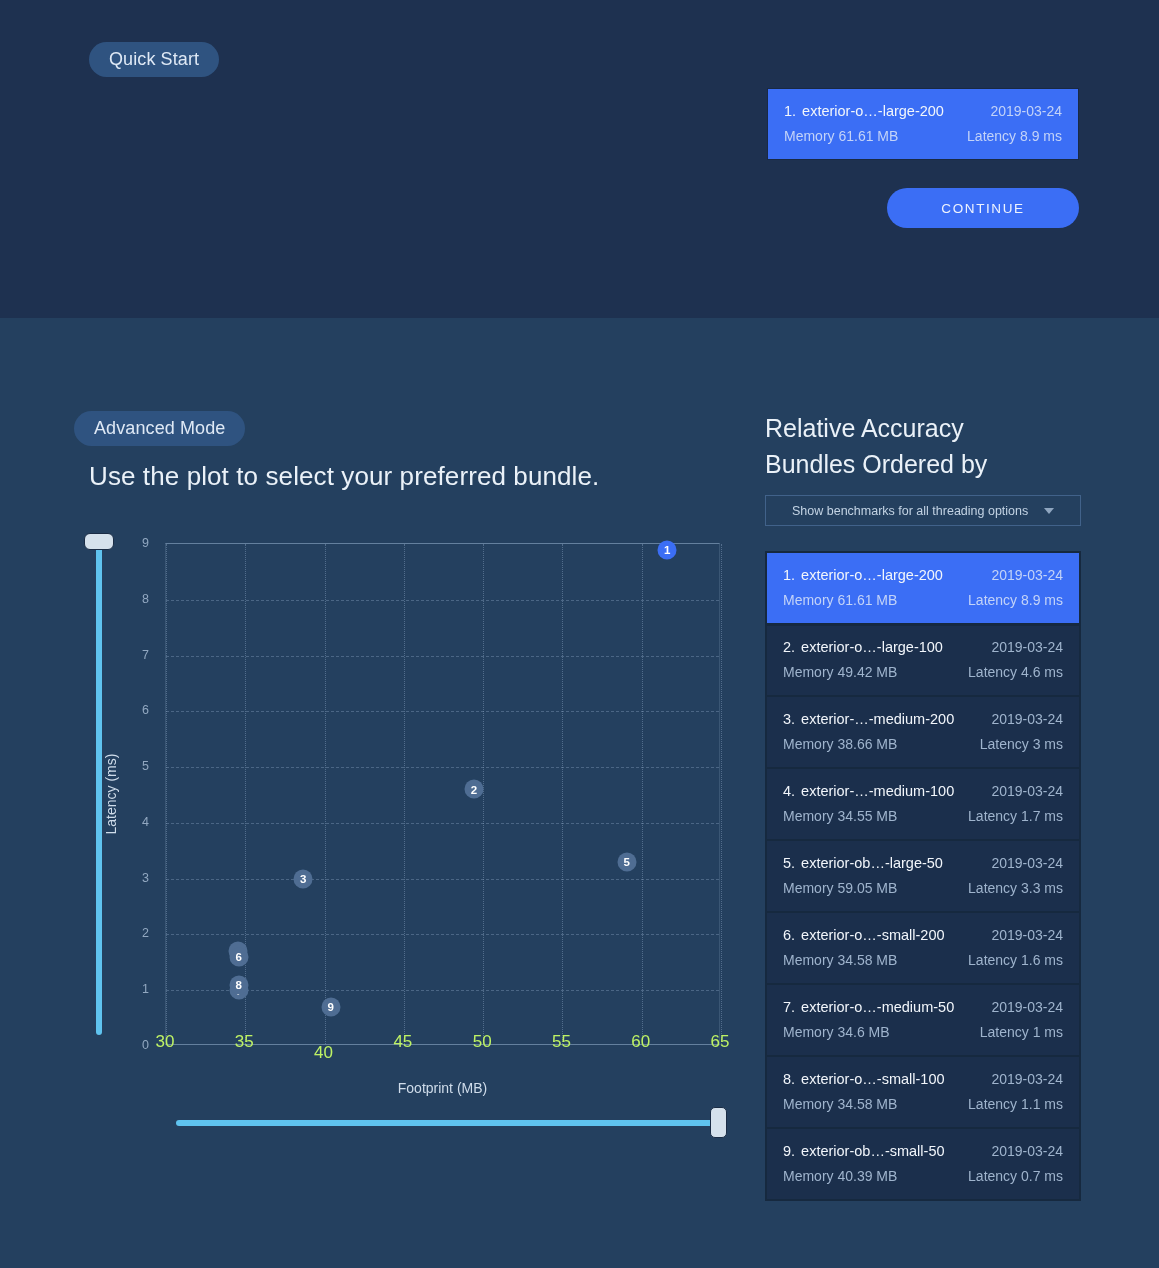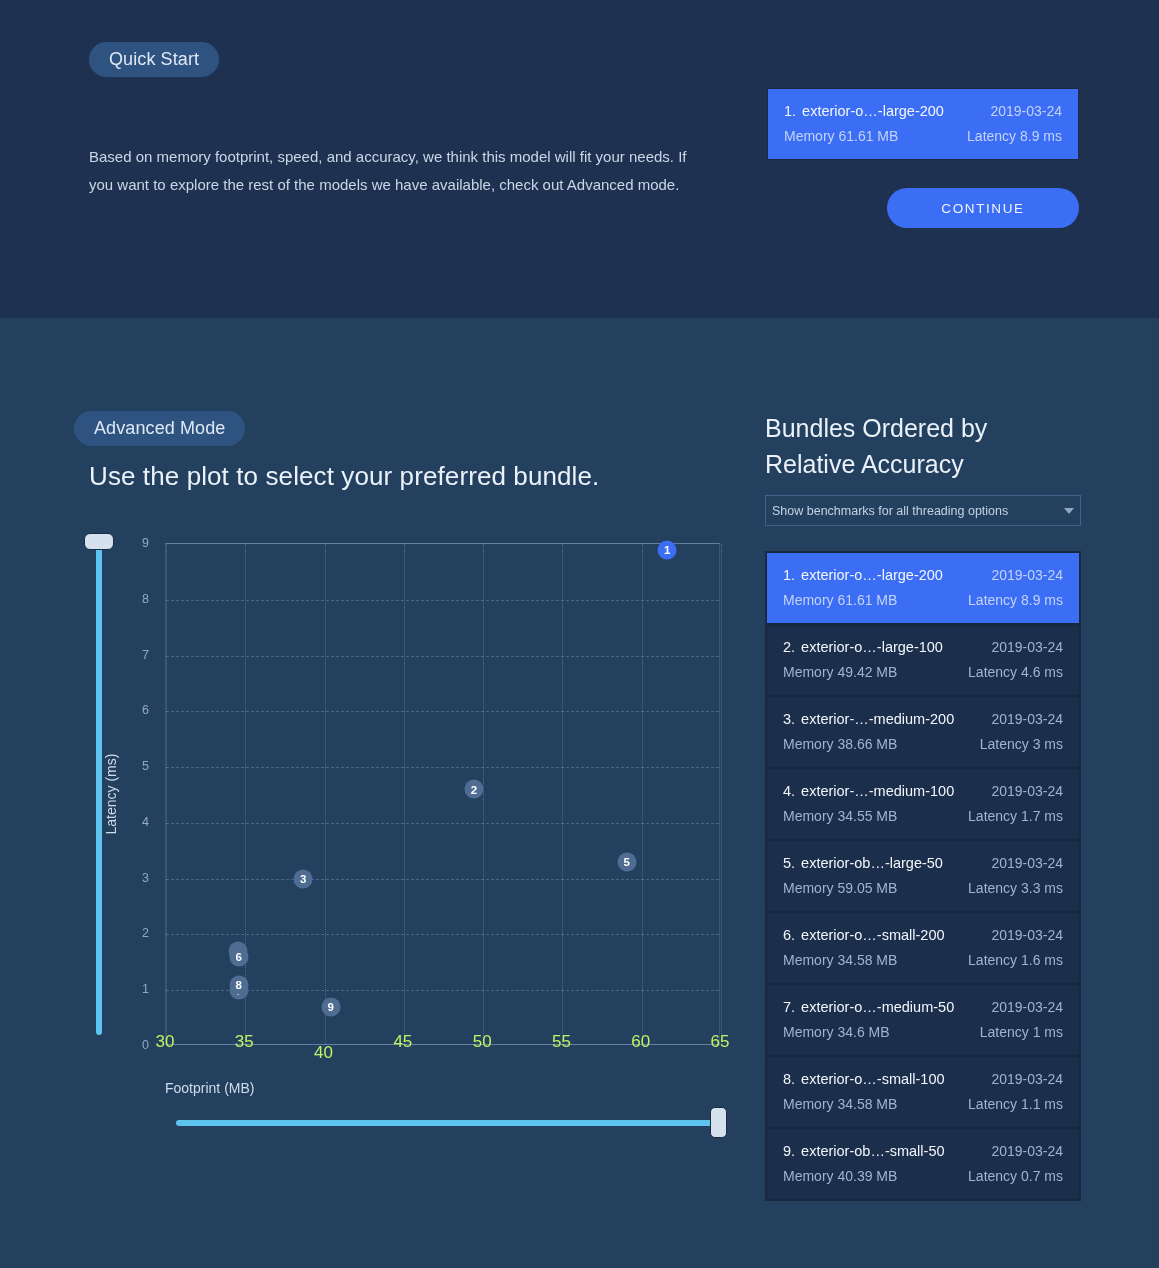--- a/index.html
+++ b/index.html
@@ -190,21 +190,21 @@
     transform: translateX(-50%);
     color: #bef264;
     font-size: 17px;
   }
 
   .axis-label-x {
     position: absolute;
     top: 545px;
     left: 76px;
     width: 555px;
-    text-align: left;
+    text-align: center;
     color: #cfdcea;
     font-size: 14px;
   }
 
   .axis-label-y {
     position: absolute;
     left: 22px;
     top: 259px;
     transform: translate(-50%, -50%) rotate(-90deg);
     color: #cfdcea;
@@ -292,21 +292,21 @@
   .dropdown {
     position: absolute;
     left: 765px;
     top: 495px;
     width: 316px;
     height: 31px;
     background: #24405f;
     border: 1px solid #41628a;
     display: flex;
     align-items: center;
-    padding: 0 6px;
+    padding: 0 26px;
     cursor: pointer;
   }
   .dropdown-label {
     flex: 1;
     color: #c3d3e4;
     font-size: 12.5px;
   }
   .caret {
     width: 0; height: 0;
     border-left: 5px solid transparent;
@@ -334,21 +334,20 @@
 
 <div id="app">
 
   <div class="section-quickstart">
 
     <div class="qs-pill">
       <span class="pill">Quick Start</span>
     </div>
 
 
-    <p class="body-copy qs-body">Based on memory footprint, speed, and accuracy, we think this model will fit your needs. If you want to explore the rest of the models we have available, check out Advanced mode.</p>
 
     <div class="qs-card bundle-card selected">
       <div class="bundle-row">
         <span class="bundle-name">
           <span class="idx">1.</span><span>exterior-o…-large-200</span>
         </span>
         <span class="bundle-date">2019-03-24</span>
       </div>
       <div class="bundle-row">
         <span class="bundle-mem">Memory 61.61 MB</span>
@@ -423,22 +422,22 @@
 
   <div class="vslider">
     <div class="vslider-thumb"></div>
   </div>
 
   <div class="hslider">
     <div class="hslider-thumb"></div>
   </div>
 
   <div class="panel-title">
+    <div>Relative Accuracy</div>
     <div>Bundles Ordered by</div>
-    <div>Relative Accuracy</div>
   </div>
 
   <div class="dropdown">
     <span class="dropdown-label">Show benchmarks for all threading options</span>
     <span class="caret"></span>
   </div>
 
   <div class="bundle-list" id="bundle-list">
       <div class="bundle-card selected">
         <div class="bundle-row">

